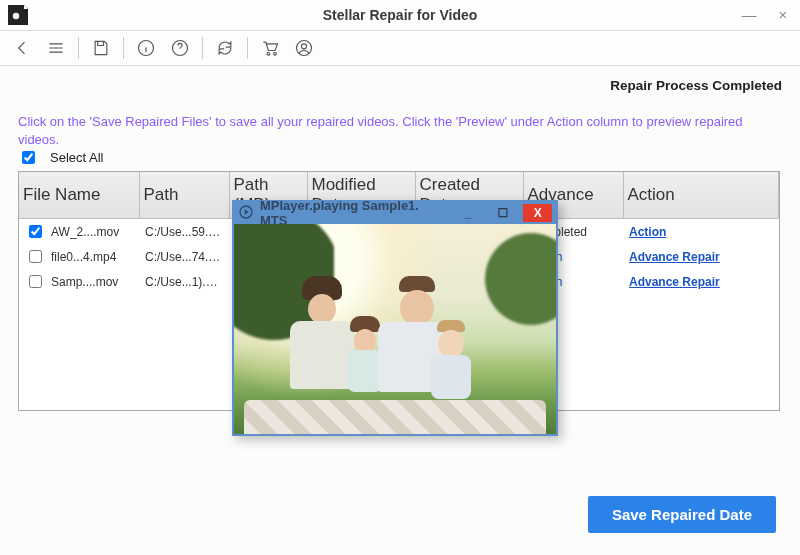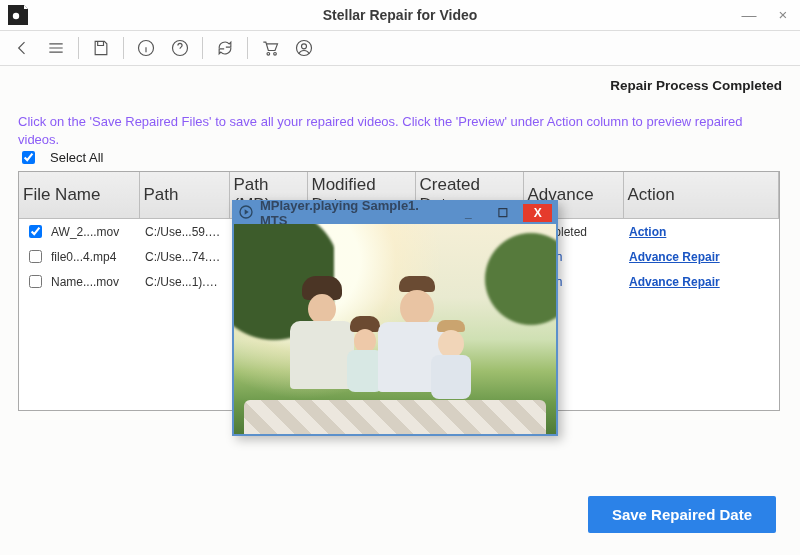--- a/index.html
+++ b/index.html
@@ -205,21 +205,21 @@
             <td style="text-align:right"></td>
             <td></td>
             <td></td>
             <td><span class="status-link">Action</span></td>
             <td><span class="link">Advance Repair</span></td>
           </tr>
           <tr>
             <td>
               <div class="name-cell">
                 <input type="checkbox" style="">
-                <span>Name....mov</span>
+                <span>Samp....mov</span>
               </div>
             </td>
             <td>C:/Use...1).mov</td>
             <td style="text-align:right"></td>
             <td></td>
             <td></td>
             <td><span class="status-link">Action</span></td>
             <td><span class="link">Advance Repair</span></td>
           </tr>
         </tbody>

